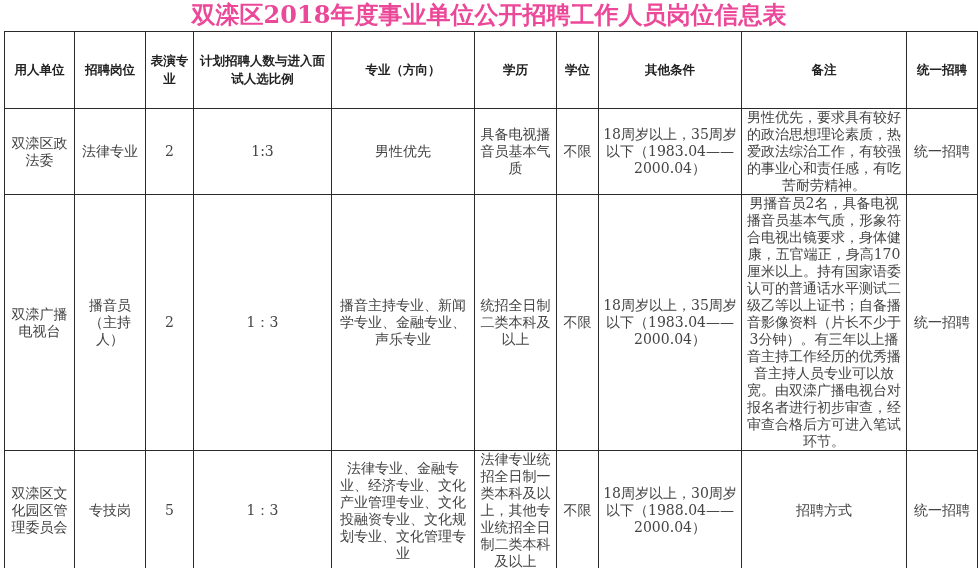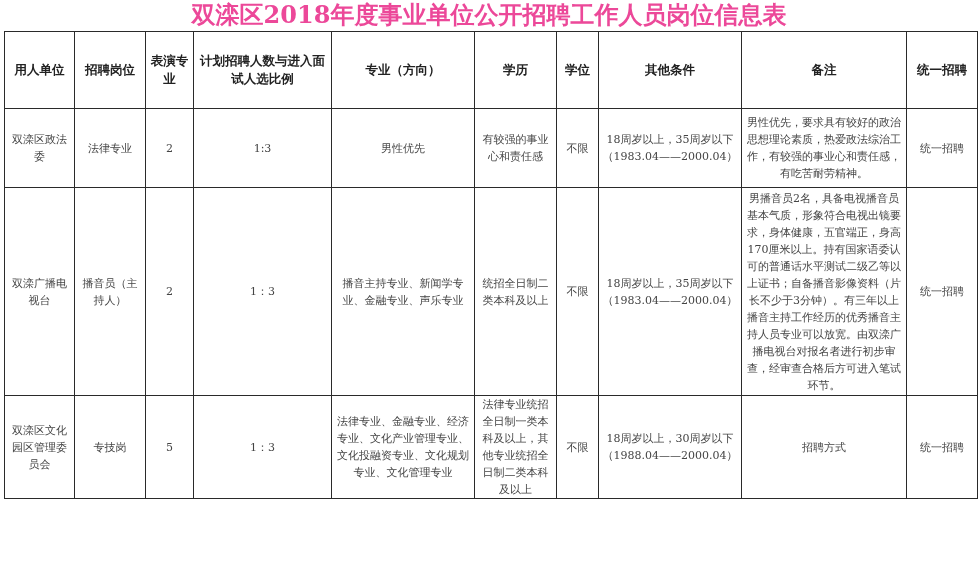--- a/index.html
+++ b/index.html
@@ -7,21 +7,21 @@
            font-family: "DejaVu Serif", "Liberation Serif", serif; color: #333; }
     .title { position: absolute; left: 0; top: 0; width: 978px; height: 30px;
              text-align: center; font-size: 24px; font-weight: bold; line-height: 30px;
              color: #ec4899; letter-spacing: 0px; font-family: "DejaVu Serif", serif; }
     table.info { position: absolute; left: 4px; top: 31px; border-collapse: collapse;
                  table-layout: fixed; width: 973px; border-radius: 11px; }
     table.info td, table.info th { border: 1.5px solid #2a2a2a; padding: 0 3px;
                  text-align: center; vertical-align: middle; overflow: hidden; }
     table.info th { font-family: "DejaVu Sans", sans-serif; font-weight: bold; font-size: 12.5px;
                     color: #222; line-height: 18px; }
-    table.info td { font-size: 11px; line-height: 17px; color: #444; }
+    table.info td { font-size: 14px; line-height: 17px; color: #444; }
     td.left { text-align: left; }
     td.note { text-align: left; font-size: 11.5px; line-height: 16.5px; }
     tr.h { height: 77px; } tr.r1 { height: 79px; } tr.r2 { height: 70px; }
     tr.r3 { height: 208px; } tr.r4 { height: 98px; }
   </style>
 </head>
 <body>
 
 <div class="title">双滦区2018年度事业单位公开招聘工作人员岗位信息表</div>
 
@@ -50,21 +50,21 @@
     <th>其他条件</th>
     <th>备注</th>
     <th>统一招聘</th>
   </tr>
   <tr class="r1">
     <td>双滦区政法委</td>
     <td>法律专业</td>
     <td>2</td>
     <td>1:3</td>
     <td>男性优先</td>
-    <td class="left">有较强的事业心和责任感</td>
+    <td class="left">具备电视播音员基本气质</td>
     <td>不限</td>
     <td>18周岁以上，35周岁以下（1983.04——2000.04）</td>
     <td class="note">男性优先，要求具有较好的政治思想理论素质，热爱政法综治工作，有较强的事业心和责任感，有吃苦耐劳精神。</td>
     <td>统一招聘</td>
   </tr>
   <tr class="r3">
     <td>双滦广播电视台</td>
     <td>播音员（主持人）</td>
     <td>2</td>
     <td>1：3</td>

